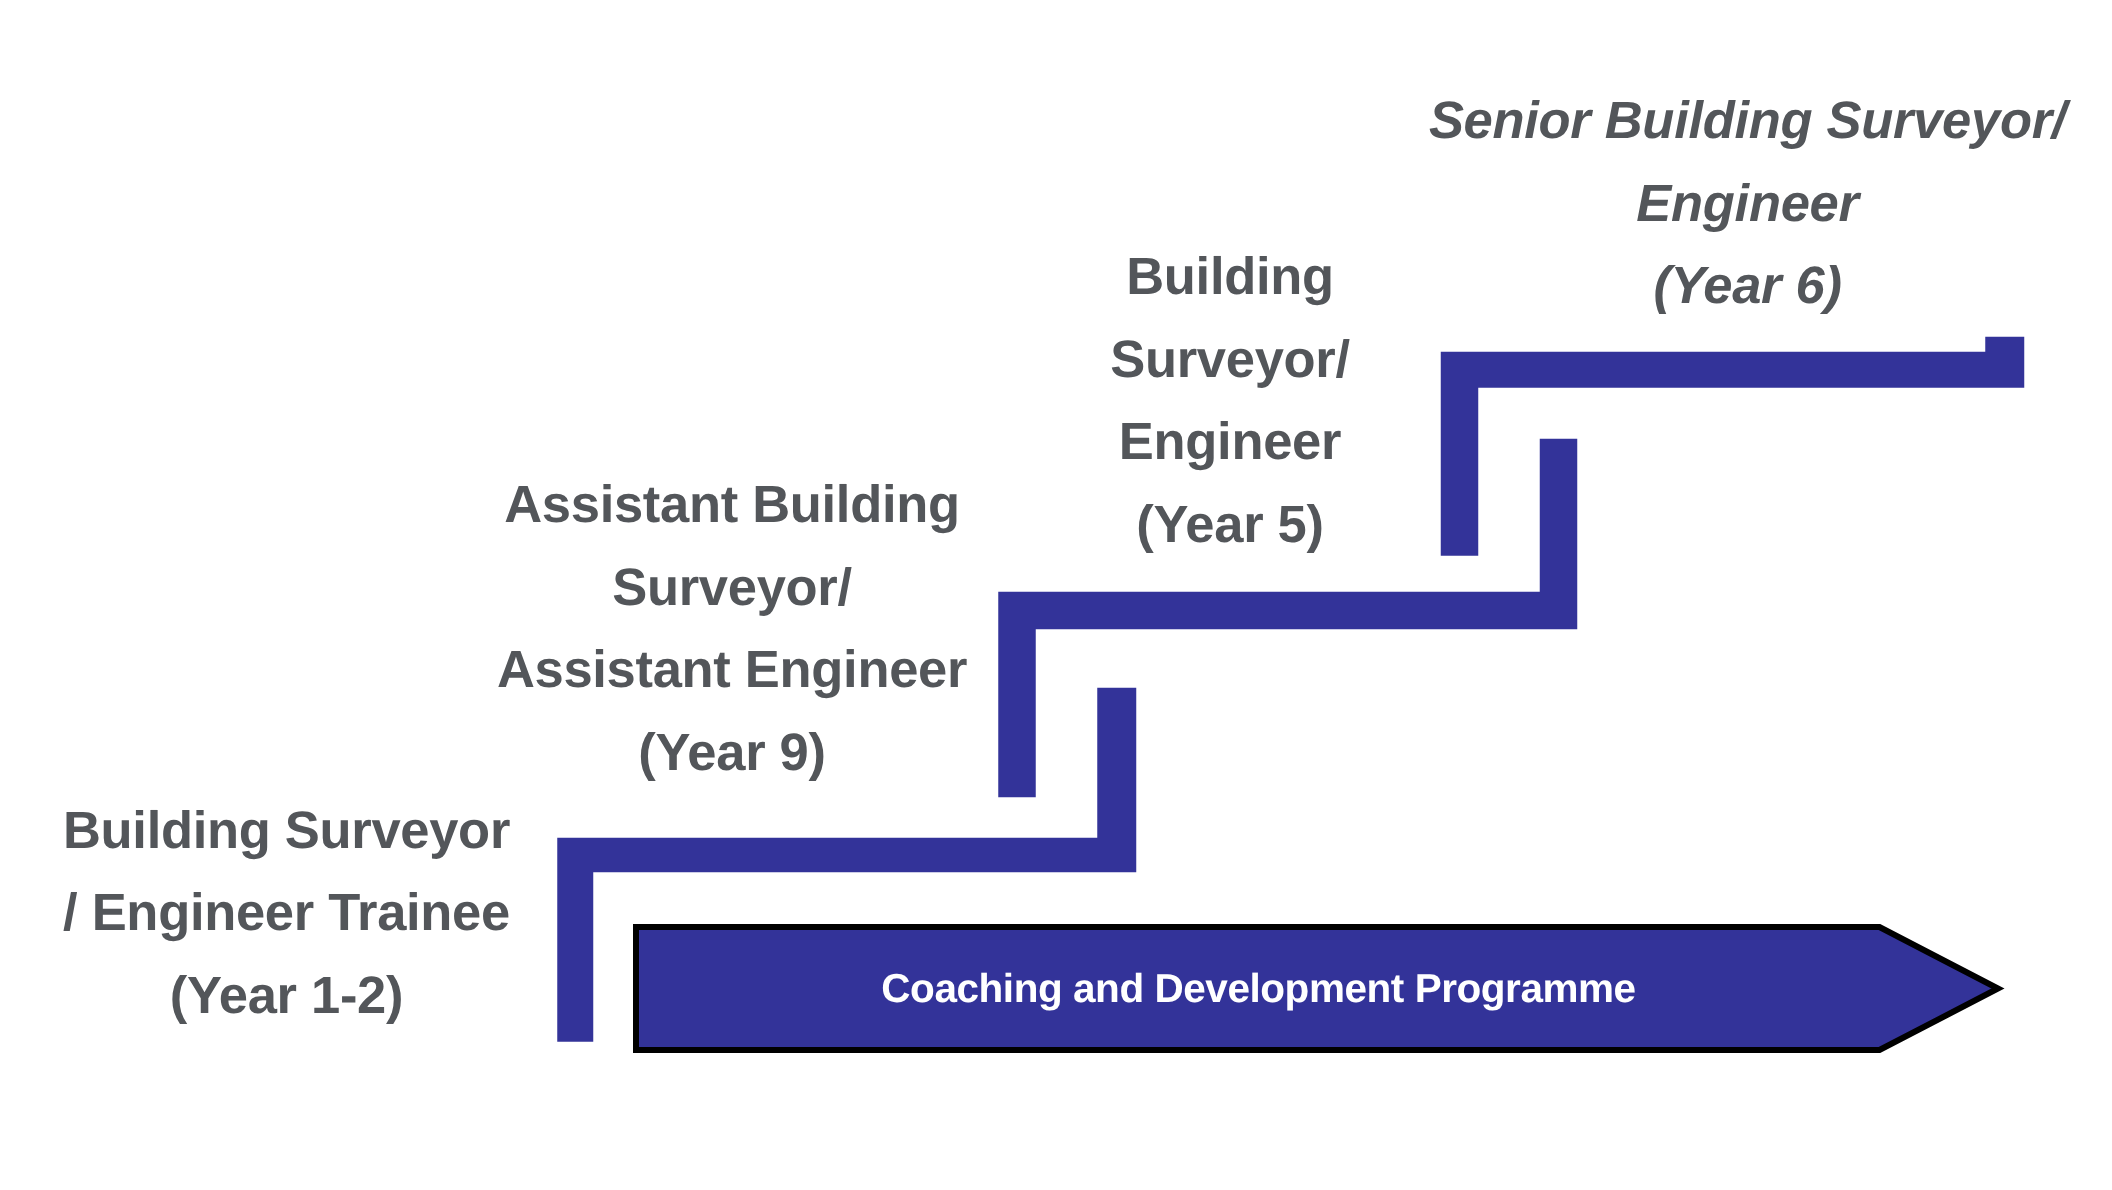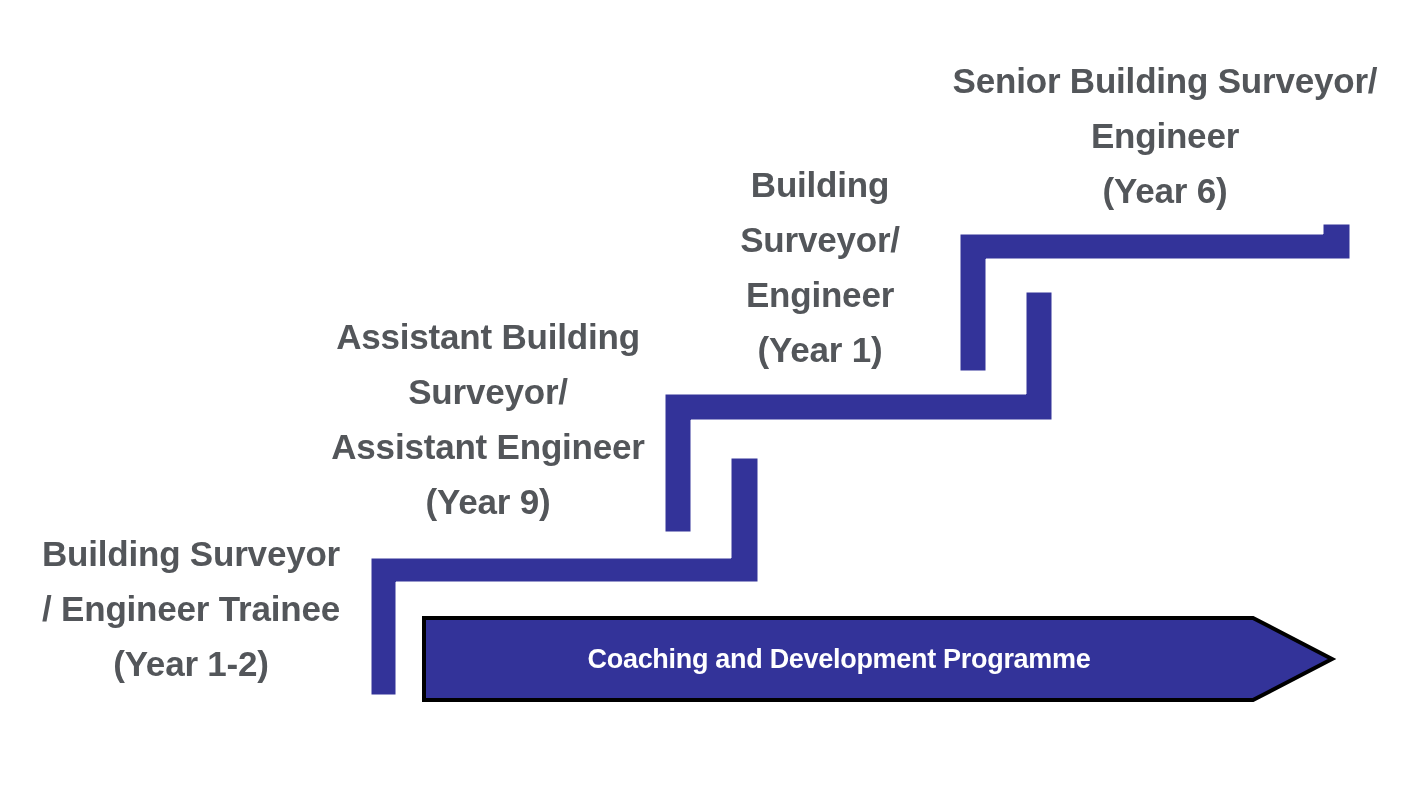--- a/index.html
+++ b/index.html
@@ -49,20 +49,21 @@
   }
   #label-surveyor {
     left: 700px;
     top: 158px;
     width: 240px;
   }
   #label-senior {
     left: 930px;
     top: 54px;
     width: 470px;
+    font-style: italic;
   }
   #banner-text {
     position: absolute;
     left: 424px;
     top: 618px;
     width: 830px;
     height: 82px;
     display: flex;
     align-items: center;
     justify-content: center;
@@ -121,21 +122,21 @@
 (Year 1-2)</div>
 
   <div class="stage-label" id="label-assistant">Assistant Building
 Surveyor/
 Assistant Engineer
 (Year 9)</div>
 
   <div class="stage-label" id="label-surveyor">Building
 Surveyor/
 Engineer
-(Year 1)</div>
+(Year 5)</div>
 
   <div class="stage-label" id="label-senior">Senior Building Surveyor/
 Engineer
 (Year 6)</div>
 
   <div id="banner-text">Coaching and Development Programme</div>
 
 </div>
 
 </body></html>

